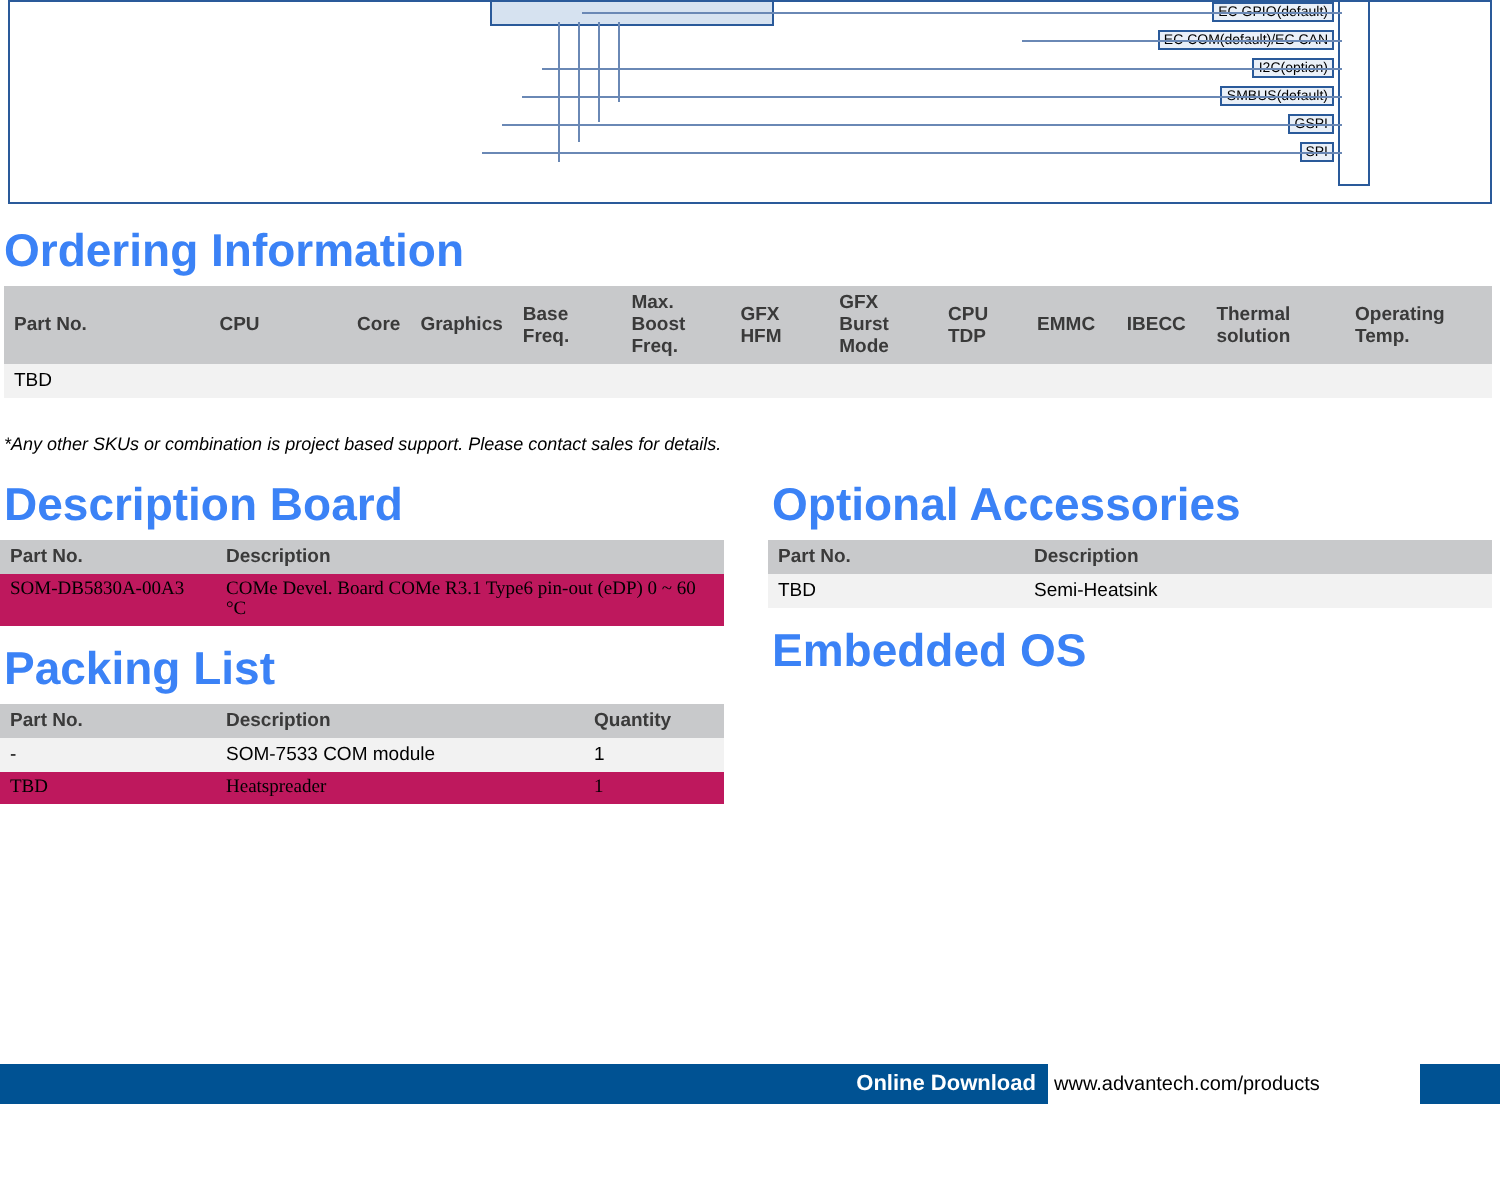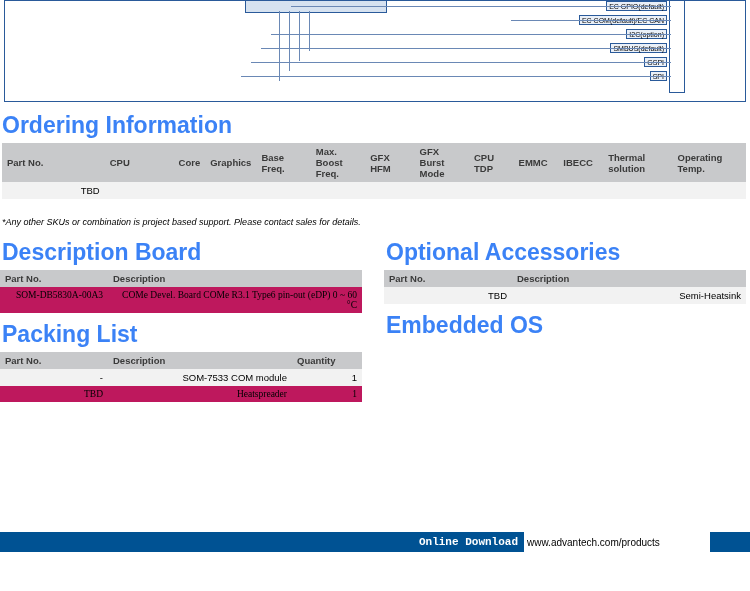--- a/index.html
+++ b/index.html
@@ -53,21 +53,21 @@
   th {
     background: #c8c9cb;
     color: #3a3a3a;
     text-align: left;
     padding: 3px 5px;
     font-weight: bold;
     font-size: 9.5px;
   }
   td {
     padding: 3px 5px;
-    text-align: right;
+    text-align: left;
     vertical-align: top;
   }
   tr.light td { background: #f2f2f2; }
   tr.dark  td { background: #be185d; font-family: Liberation Serif, serif; }
   .footnote {
     font-size: 9px;
     margin: 18px 0 0 2px;
     font-style: italic;
   }
   .cols {
@@ -85,21 +85,20 @@
     align-items: center;
     justify-content: flex-end;
     padding-right: 40px;
     box-sizing: border-box;
   }
   .footer-label {
     color: #fff;
     font-weight: bold;
     font-size: 11px;
     margin-right: 6px;
-    font-family: Liberation Mono, monospace;
   }
   .footer-input {
     font-size: 10px;
     height: 14px;
     width: 180px;
     padding: 17px 3px;
     border: none;
     background: #fff;
   }
   .ordering-wrap { width: 744px; margin-left:2px;}

